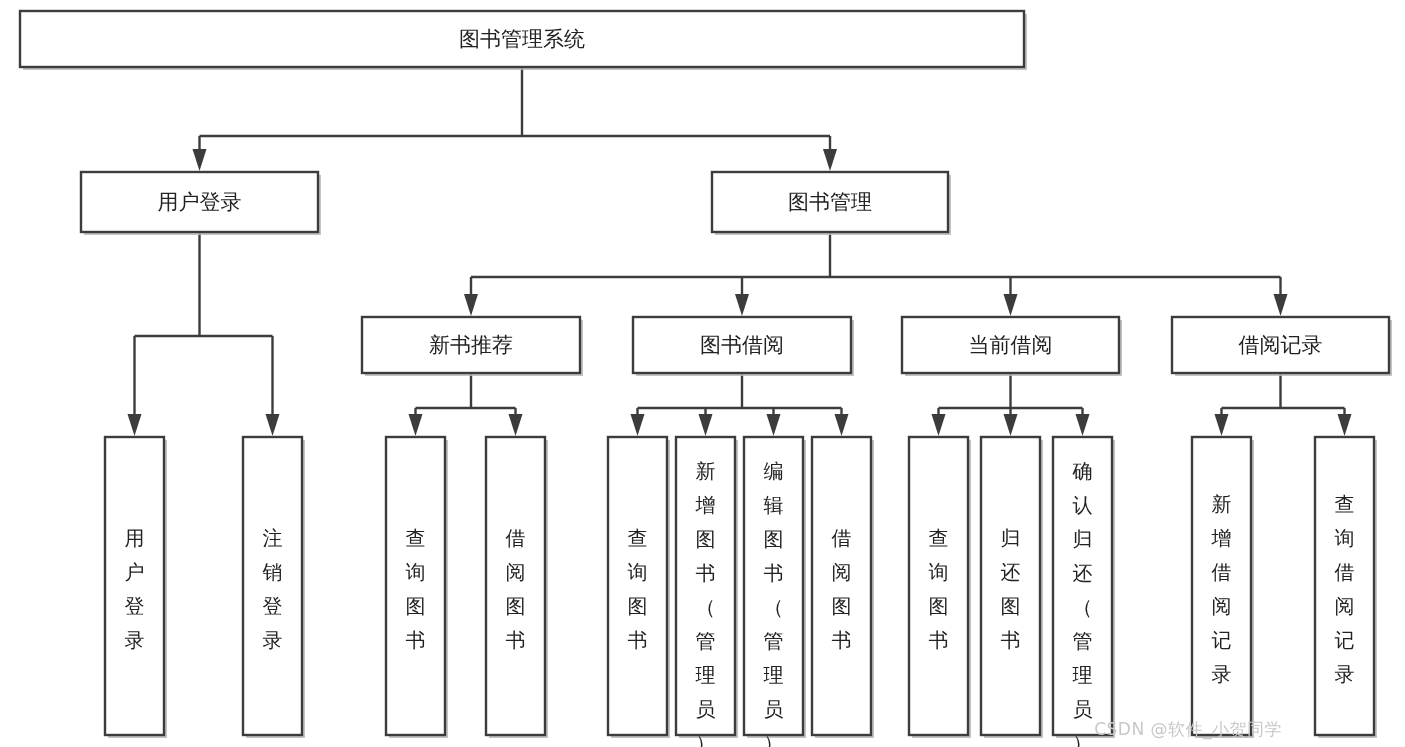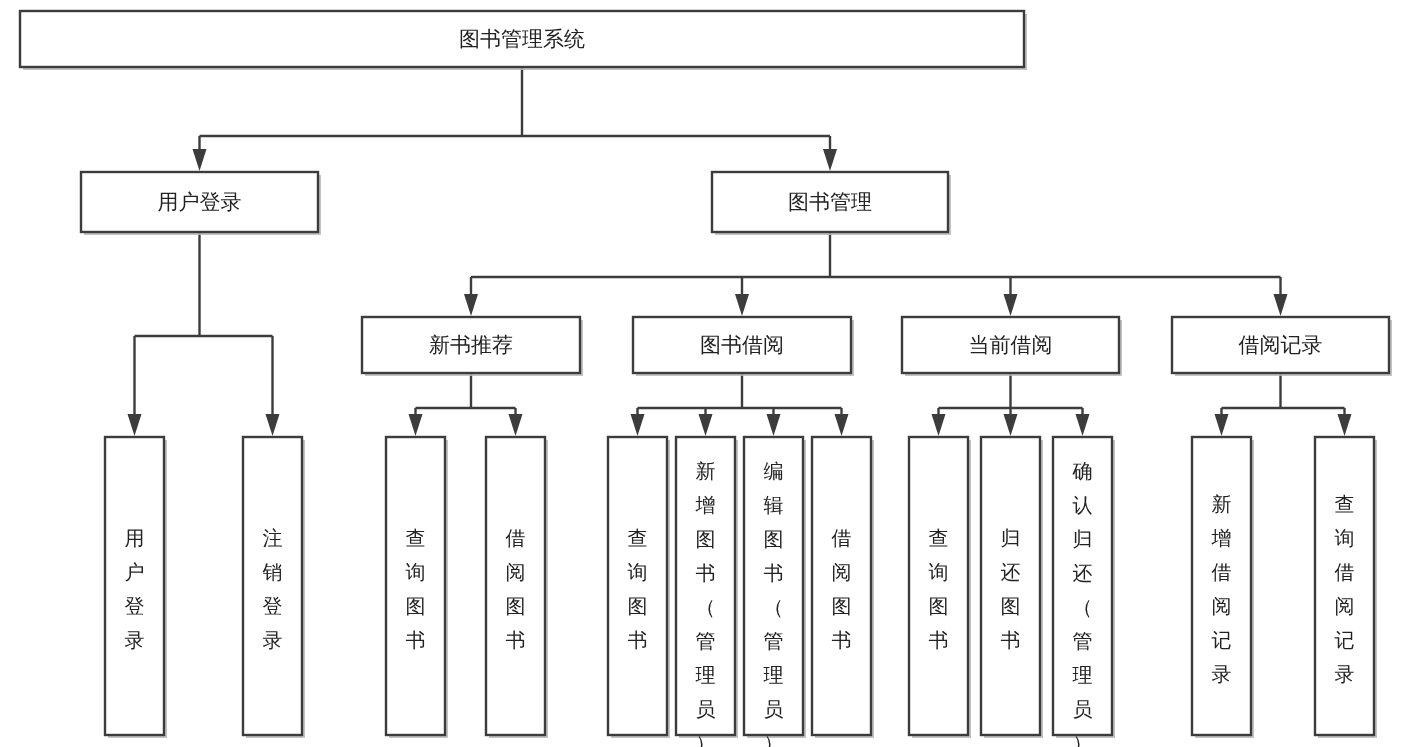--- a/index.html
+++ b/index.html
@@ -205,13 +205,14 @@
           <text x="1221.5" y="0" class="node-label-v"><tspan x="1221.5" y="510.52">新</tspan><tspan x="1221.5" y="544.52">增</tspan><tspan x="1221.5" y="578.52">借</tspan><tspan x="1221.5" y="612.52">阅</tspan><tspan x="1221.5" y="646.52">记</tspan><tspan x="1221.5" y="680.52">录</tspan></text>
         </g>
         <g>
           <rect x="1318" y="440" width="59" height="298" class="node-shadow"></rect>
           <rect x="1315" y="437" width="59" height="298" class="node-box"></rect>
           <text x="1344.5" y="0" class="node-label-v"><tspan x="1344.5" y="510.52">查</tspan><tspan x="1344.5" y="544.52">询</tspan><tspan x="1344.5" y="578.52">借</tspan><tspan x="1344.5" y="612.52">阅</tspan><tspan x="1344.5" y="646.52">记</tspan><tspan x="1344.5" y="680.52">录</tspan></text>
         </g>
       </g>
   </svg>
 
+  <div class="watermark">CSDN @软件_小贺同学</div>
 </div>
 
 </body></html>

